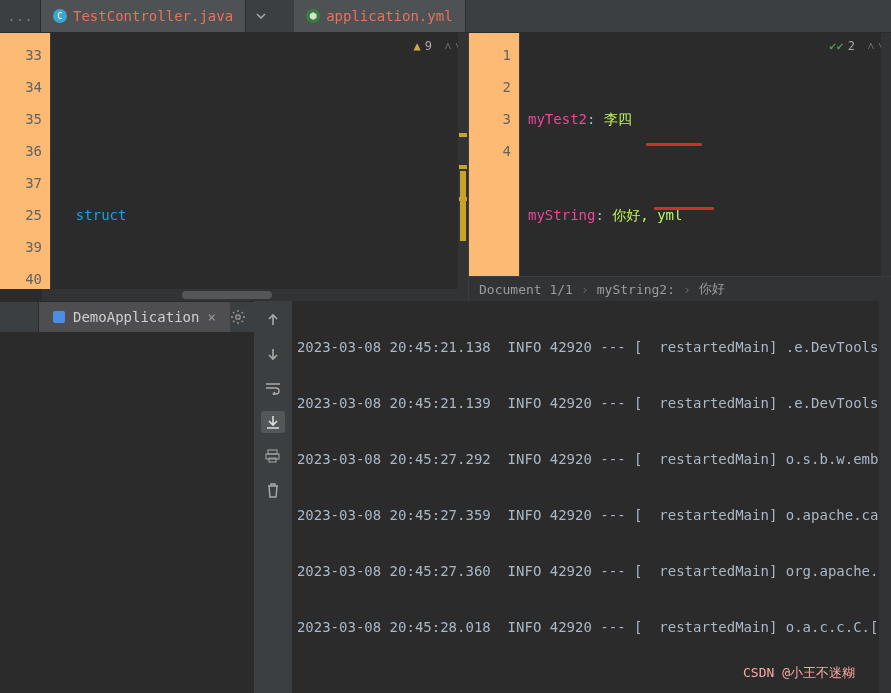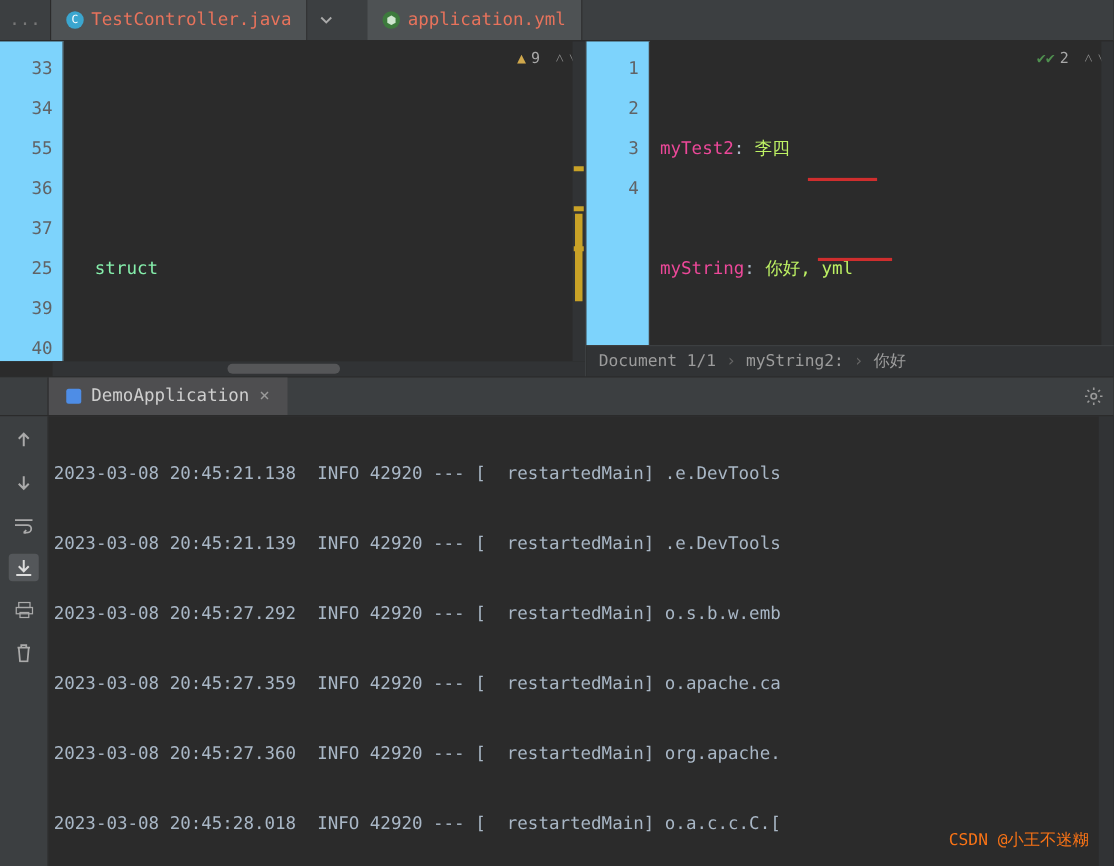--- a/index.html
+++ b/index.html
@@ -14,53 +14,53 @@
 .icon-java{background:#3ba6cf;font-size:9px;color:#fff;display:flex;align-items:center;justify-content:center;border-radius:50%}
 .icon-yml{background:#3d7a3d;font-size:9px;color:#cfe6cf;display:flex;align-items:center;justify-content:center;border-radius:50%}
 .tab-chevron{background:#3c3f41;display:flex;align-items:center;padding:0 10px;color:#a9a9a9}
 .tabs-right{flex:1}
 
 .editors{display:flex;flex:0 0 268px;min-height:0}
 .editor-pane{display:flex;flex-direction:column;position:relative;background:#2b2b2b}
 .editor-pane.left{width:468px;border-right:1px solid #3c3f41}
 .editor-pane.right{flex:1}
 .editor-scroll{display:flex;flex:1;min-height:0;overflow:hidden;position:relative}
-.ln-col{width:42px;text-align:right;color:#606366;padding:6px 8px 0 0;background:#7dd3fc;border-right:1px solid #3b3b3b;user-select:none}
+.ln-col{width:42px;text-align:right;color:#606366;padding:6px 8px 0 0;background:#fdba74;border-right:1px solid #3b3b3b;user-select:none}
 .ln-col div{height:32px;line-height:32px}
 .code-col{flex:1;padding:6px 0 0 8px;white-space:pre;line-height:32px;position:relative;overflow:hidden}
 .code-line{height:32px}
-.k{color:#86efac}
+.k{color:#0ea5e9}
 .id{color:#a9b7c6}
 .yml-key{color:#ec4899}
 .yml-val{color:#bef264}
 .warn-badge{position:absolute;top:6px;right:36px;display:flex;align-items:center;gap:4px;color:#a9a9a9;font-size:12px}
 .warn-tri{color:#d0a84c}
 .chk-badge{position:absolute;top:6px;right:36px;display:flex;align-items:center;gap:4px;color:#a9a9a9;font-size:12px}
 .chk-mark{color:#4f8f4f}
 .nav-arrows{position:absolute;top:6px;right:6px;color:#8e8e8e;font-size:12px;display:flex;gap:4px}
 .hscroll-track{height:12px;background:#313335;position:relative;margin-left:42px}
 .hscroll-thumb{position:absolute;top:2px;height:8px;background:#555658;border-radius:4px}
 .error-stripe{position:absolute;right:0;top:0;bottom:0;width:10px;background:#313335}
 .error-mark{position:absolute;right:1px;width:8px;height:4px}
 .underline-red{display:inline-block;border-bottom:3px solid #cf2e2e;border-radius:1px;height:0;position:relative;top:-4px}
 
 .crumbs{height:24px;display:flex;align-items:center;gap:8px;padding:0 10px;color:#9c9c9c;font-size:13px;border-top:1px solid #3c3f41;background:#313335}
 .crumbs .sep{color:#666}
 
-.console-wrap{flex:1;min-height:0;display:flex;flex-direction:column}
+.console-wrap{flex:1;min-height:0;display:flex;}
 .console-tabs{height:30px;background:#3c3f41;display:flex;align-items:center;justify-content:space-between;padding-right:8px;border-top:1px solid #2b2b2b;border-bottom:1px solid #2b2b2b}
 .run-tab{display:flex;align-items:center;height:100%;padding:0 14px;background:#4e4e50;color:#cfcfcf;gap:8px}
 .run-close{color:#9a9a9a;cursor:pointer}
 .gear-icon{color:#9a9a9a;cursor:pointer}
 .console-body{flex:1;display:flex;min-height:0}
 .console-toolbar{width:38px;background:#3c3f41;display:flex;flex-direction:column;align-items:center;gap:12px;padding-top:8px;border-right:1px solid #2b2b2b}
 .tool-btn{width:24px;height:22px;display:flex;align-items:center;justify-content:center;color:#a3a3a3;cursor:pointer;border-radius:3px}
 .tool-btn.active{background:#54575a}
 .console-out{flex:1;overflow:hidden;padding:4px 0 0 4px;line-height:28px;white-space:pre;position:relative}
-.watermark{position:absolute;right:8px;bottom:6px;color:#f97316;font-size:13px}
+.watermark{position:absolute;right:24px;bottom:6px;color:#fca5a5;font-size:13px}
 .vscroll{width:12px;background:#313335}
 svg{display:block}
 </style>
 </head>
 <body>
 
 <div class="root">
 
   <div class="tabs-row">
     <div class="left-gutter-tab">...</div>
@@ -81,21 +81,21 @@
     <div class="tabs-right"></div>
   </div>
 
   <div class="editors">
 
     <div class="editor-pane left">
       <div class="editor-scroll">
         <div class="ln-col">
           <div>33</div>
           <div>34</div>
-          <div>55</div>
+          <div>35</div>
           <div>36</div>
           <div>37</div>
           <div>25</div>
           <div>39</div>
           <div>40</div>
         </div>
         <div class="code-col">
           <div class="code-line"></div>
           <div class="code-line">  <span class="k">struct</span></div>
           

